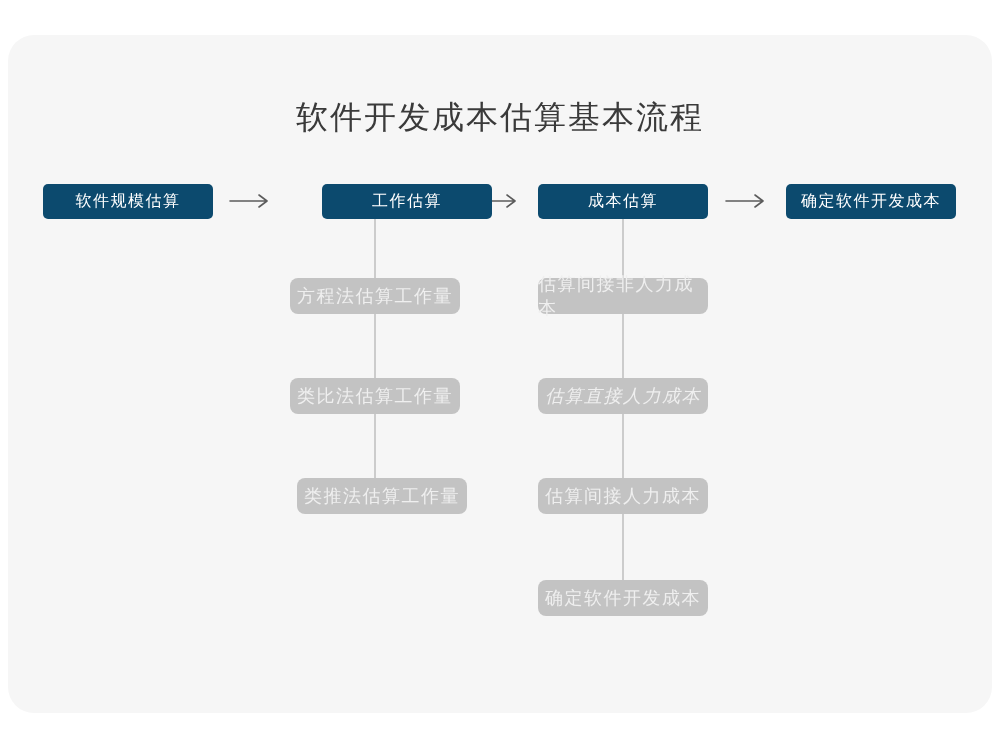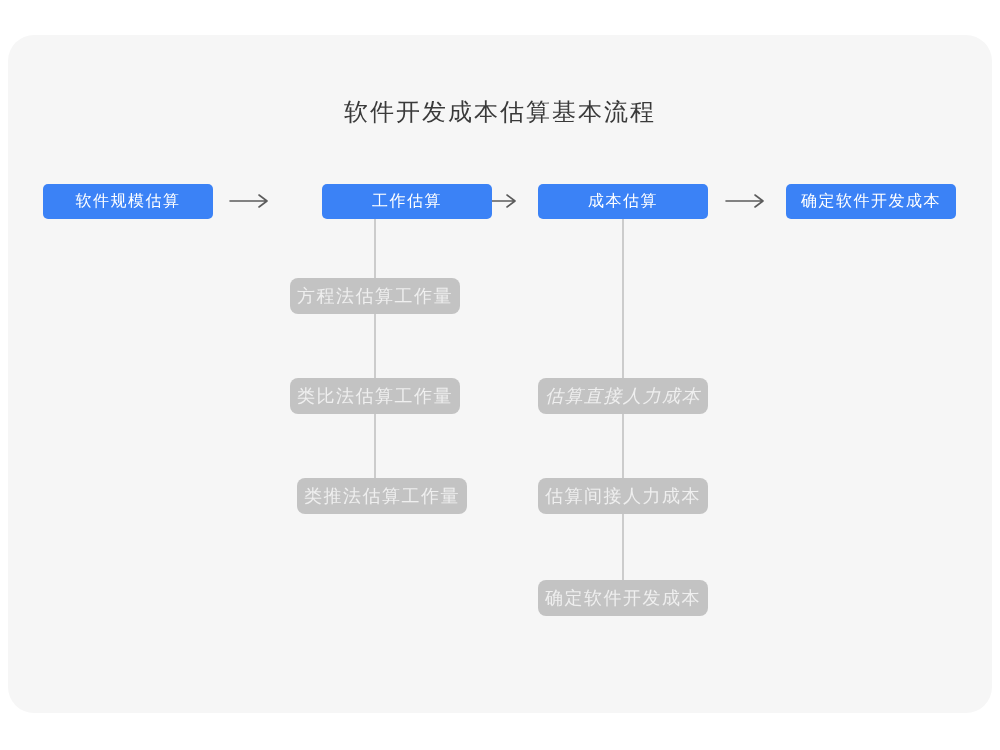--- a/index.html
+++ b/index.html
@@ -24,30 +24,30 @@
     height: 678px;
     background: #f6f6f6;
     border-radius: 26px;
   }
   .title {
     position: absolute;
     left: 0;
     top: 96px;
     width: 1000px;
     text-align: center;
-    font-size: 24px;
+    font-size: 32px;
     letter-spacing: 2px;
     color: #3a3a3a;
     font-weight: 500;
   }
   .node {
     position: absolute;
     width: 170px;
     height: 35px;
-    background: #3b82f6;
+    background: #0c4a6e;
     border-radius: 5px;
     color: #ffffff;
     font-size: 16px;
     letter-spacing: 1.5px;
     display: flex;
     align-items: center;
     justify-content: center;
     box-sizing: border-box;
     z-index: 3;
   }
@@ -124,17 +124,18 @@
     <path d="M1 9 H37 M30 3 L38 9 L30 15" fill="none" stroke="#5c5c5c" stroke-width="1.6" stroke-linecap="round" stroke-linejoin="round"></path>
   </svg>
   <svg class="harrow" id="arrow-3" viewBox="0 0 44 18">
     <path d="M1 9 H37 M30 3 L38 9 L30 15" fill="none" stroke="#5c5c5c" stroke-width="1.6" stroke-linecap="round" stroke-linejoin="round"></path>
   </svg>
 
   <div class="subbox" id="work-0">方程法估算工作量</div>
   <div class="subbox" id="work-1">类比法估算工作量</div>
   <div class="subbox" id="work-2">类推法估算工作量</div>
 
+  <div class="subbox" id="cost-0">估算间接非人力成本</div>
   <div class="subbox" id="cost-1">估算直接人力成本</div>
   <div class="subbox" id="cost-2">估算间接人力成本</div>
   <div class="subbox" id="cost-3">确定软件开发成本</div>
 
 </div>
 
 </body></html>

